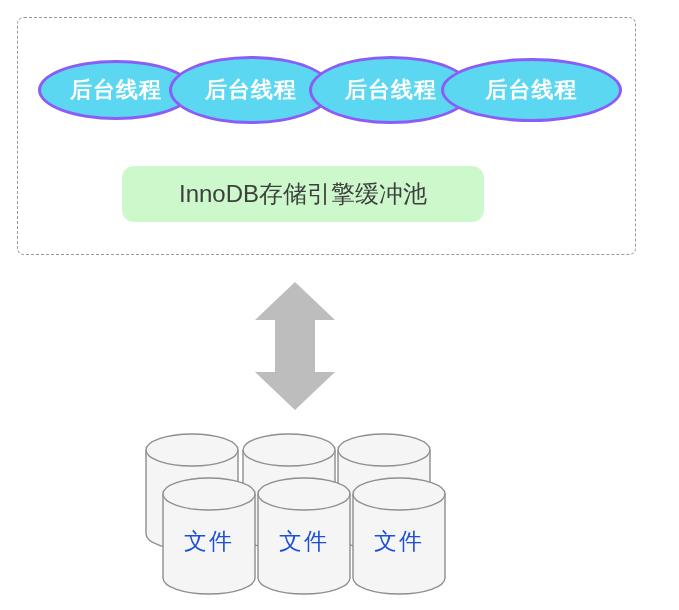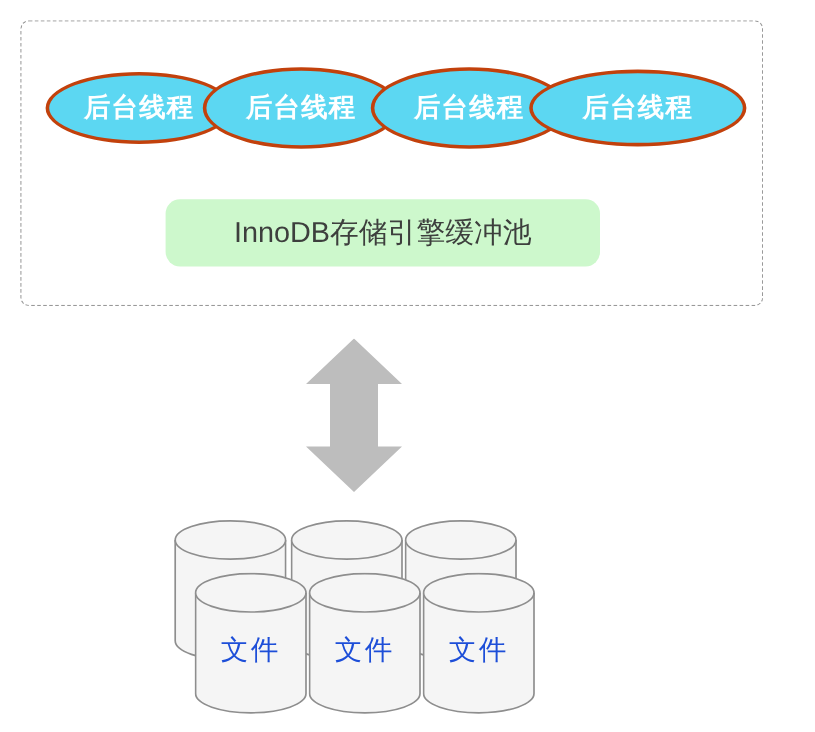--- a/index.html
+++ b/index.html
@@ -21,42 +21,42 @@
     border: 1px dashed var(--dash-color, #999);
     border-radius: 7px;
     background: #ffffff;
   }
 
   
   .thread-ellipse {
     position: absolute;
     border-radius: 50%;
     background: var(--thread-fill, #5CD7F2);
-    border: 3px solid #c2410c;
+    border: 3px solid #8b5cf6;
     display: flex;
     align-items: center;
     justify-content: center;
     box-sizing: border-box;
   }
   .thread-ellipse .thread-label {
     color: #ffffff;
     font-weight: bold;
     font-size: 22px;
     letter-spacing: 1px;
     white-space: nowrap;
   }
   .thread-1 { left: 38px;  top: 60px; width: 156px; height: 60px; z-index: 1; }
   .thread-2 { left: 169px; top: 56px; width: 164px; height: 68px; z-index: 2; }
   .thread-3 { left: 309px; top: 56px; width: 164px; height: 68px; z-index: 3; }
   .thread-4 { left: 441px; top: 58px; width: 181px; height: 64px; z-index: 4; }
 
   
   .buffer-pool-box {
     position: absolute;
-    left: 138px; top: 166px;
+    left: 122px; top: 166px;
     width: 362px; height: 56px;
     background: var(--buffer-fill, #CDF8CC);
     border-radius: 12px;
     display: flex;
     align-items: center;
     justify-content: center;
   }
   .buffer-pool-label {
     color: #3d3f3d;
     font-size: 24px;

